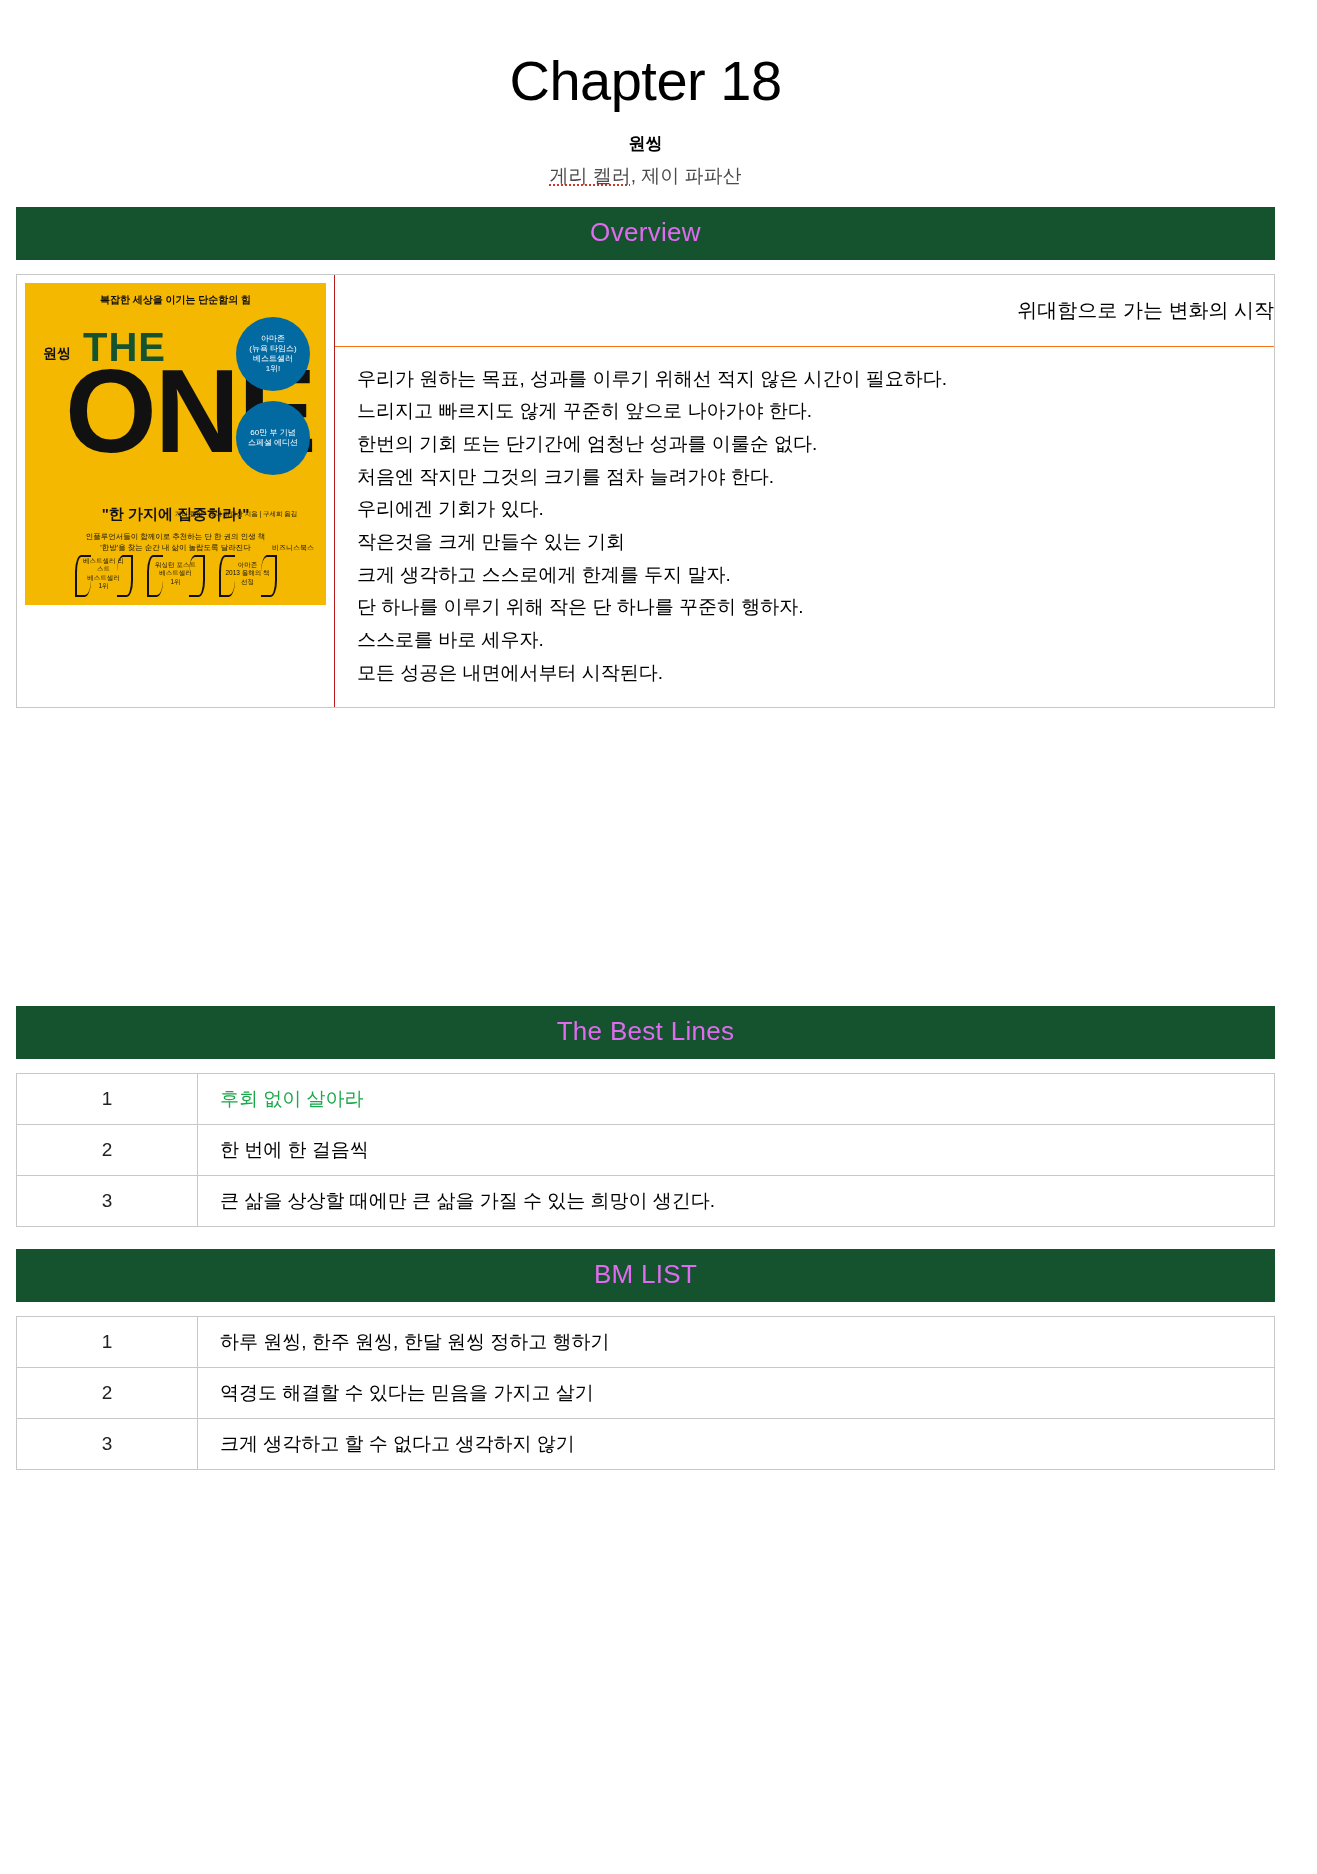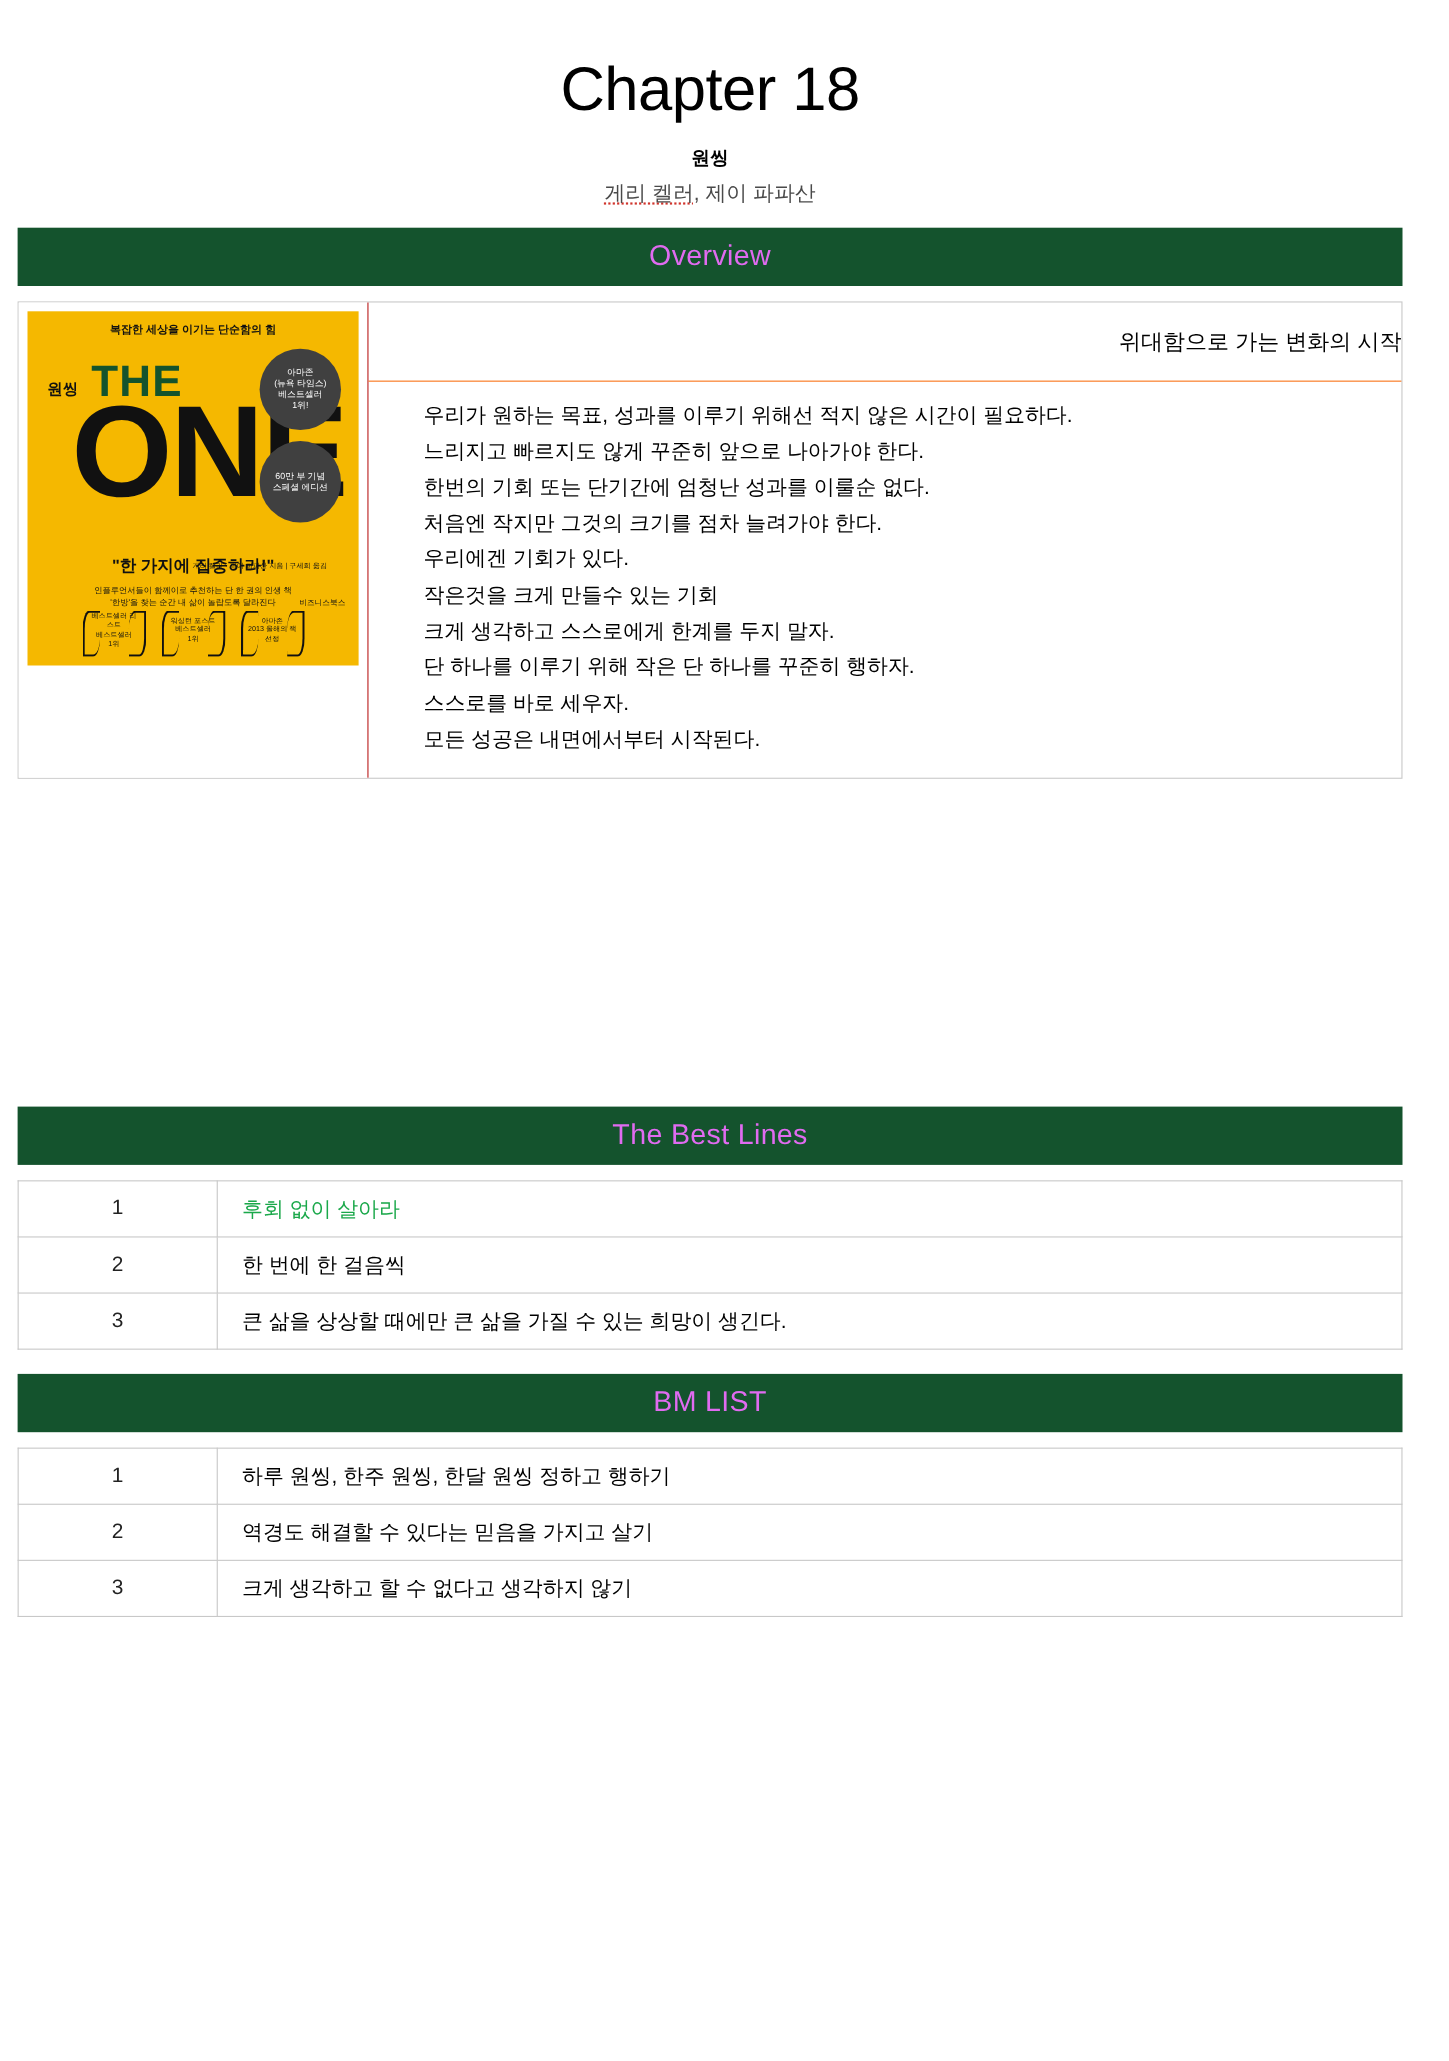--- a/index.html
+++ b/index.html
@@ -87,21 +87,21 @@
     text-align: right;
     font-size: 20px;
     font-weight: 400;
     padding: 22px 0 22px 0;
   }
   .overview-body {
     padding: 16px 22px 18px 22px;
     font-size: 19px;
     line-height: 1.72;
   }
-  .overview-body div { white-space: pre-wrap; margin-left: 28px; }
+  .overview-body div { white-space: pre-wrap; }
 
   
   .cover {
     width: 100%;
     height: 322px;
     background: #f5b800;
     position: relative;
     overflow: hidden;
     font-family: "Liberation Sans", sans-serif;
   }
@@ -136,21 +136,21 @@
     font-weight: 700;
     color: #111;
     line-height: 0.86;
     letter-spacing: -2px;
   }
   .cover-badge {
     position: absolute;
     right: 16px;
     width: 74px; height: 74px;
     border-radius: 50%;
-    background: #404040;
+    background: #0369a1;
     color: #fff;
     font-size: 8px;
     line-height: 1.25;
     display: flex;
     align-items: center;
     justify-content: center;
     text-align: center;
     padding: 4px;
     box-sizing: border-box;
   }

